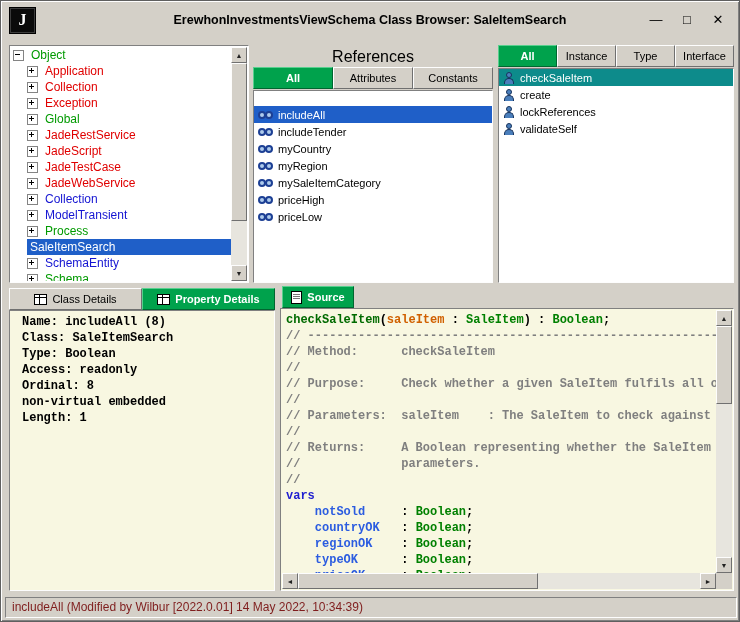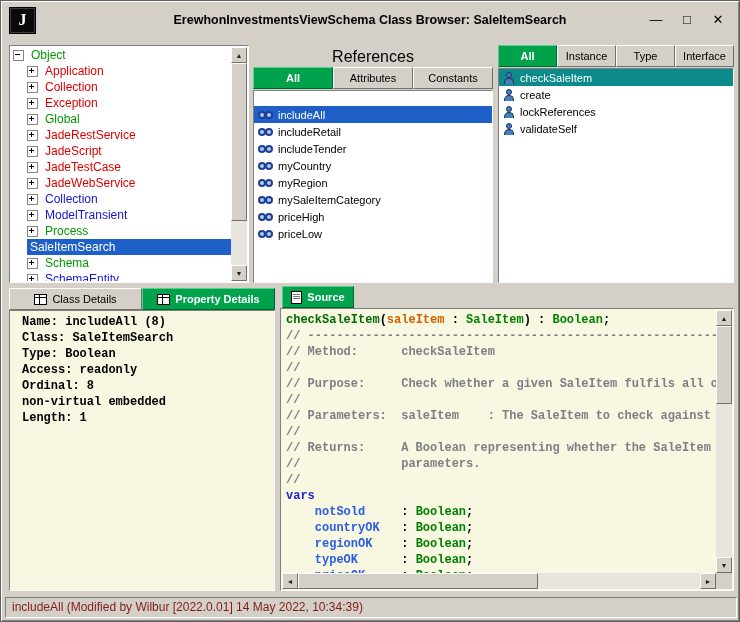--- a/index.html
+++ b/index.html
@@ -157,26 +157,26 @@
           <span class="expander plus"></span>
           <span class="tree-label c-green">Process</span>
         </div>
         <div class="tree-row selected">
           <span class="tree-indent" style="width: 16px;"></span>
           <span class="tree-label c-blue">SaleItemSearch</span>
         </div>
         <div class="tree-row">
           <span class="tree-indent" style="width: 16px;"></span>
           <span class="expander plus"></span>
+          <span class="tree-label c-blue">SchemaEntity</span>
+        </div>
+        <div class="tree-row">
+          <span class="tree-indent" style="width: 16px;"></span>
+          <span class="expander plus"></span>
           <span class="tree-label c-green">Schema</span>
-        </div>
-        <div class="tree-row">
-          <span class="tree-indent" style="width: 16px;"></span>
-          <span class="expander plus"></span>
-          <span class="tree-label c-blue">SchemaEntity</span>
         </div>
       </div>
     <div class="v-scrollbar" style="right:1px;top:1px;bottom:1px;">
       <div class="sb-btn sb-up" style="top:0;"></div>
       <div class="sb-thumb" style="top:16px;left:0;width:16px;height:158px;"></div>
       <div class="sb-btn sb-down" style="bottom:0;"></div>
     </div>
   </div>
 
   <div class="mid-header">References</div>
@@ -188,24 +188,20 @@
         <span>Attributes</span>
       </div>
     <div class="tab">
         <span>Constants</span>
       </div>
   </div>
   <div class="mid-list sunken">
       <div class="list-row selected-blue">
         <span class="icon-prop"></span>
         <span>includeAll</span>
-      </div>
-      <div class="list-row">
-        <span class="icon-prop"></span>
-        <span>includeRetail</span>
       </div>
       <div class="list-row">
         <span class="icon-prop"></span>
         <span>includeTender</span>
       </div>
       <div class="list-row">
         <span class="icon-prop"></span>
         <span>myCountry</span>
       </div>
       <div class="list-row">

